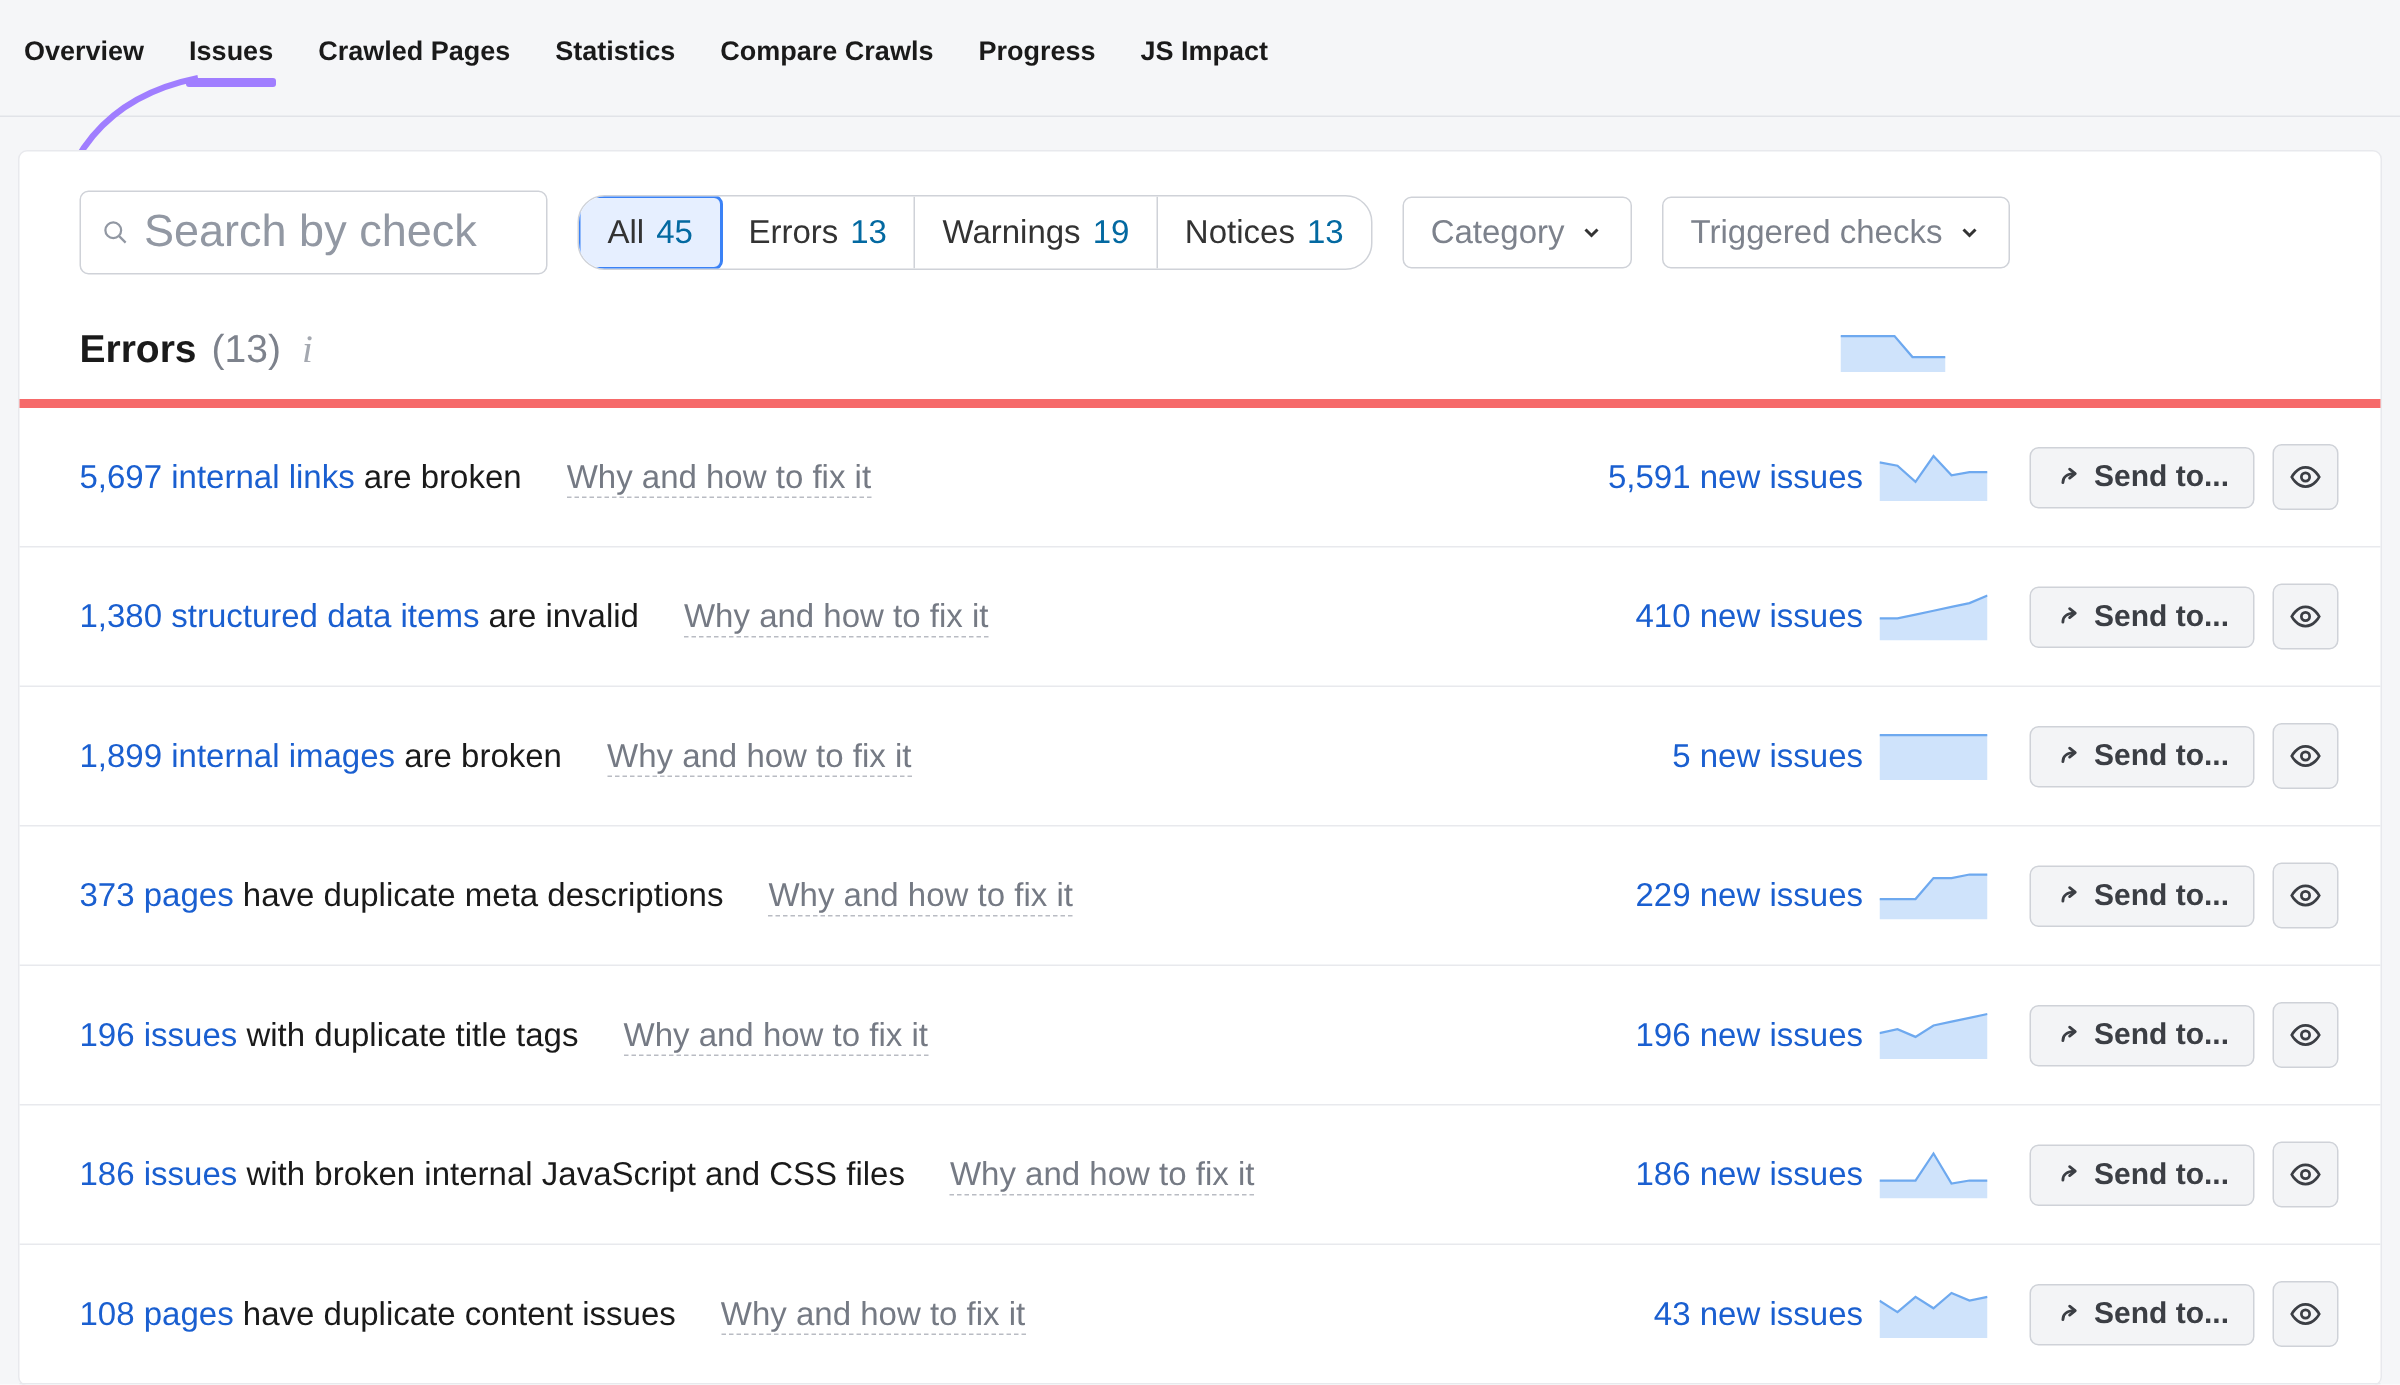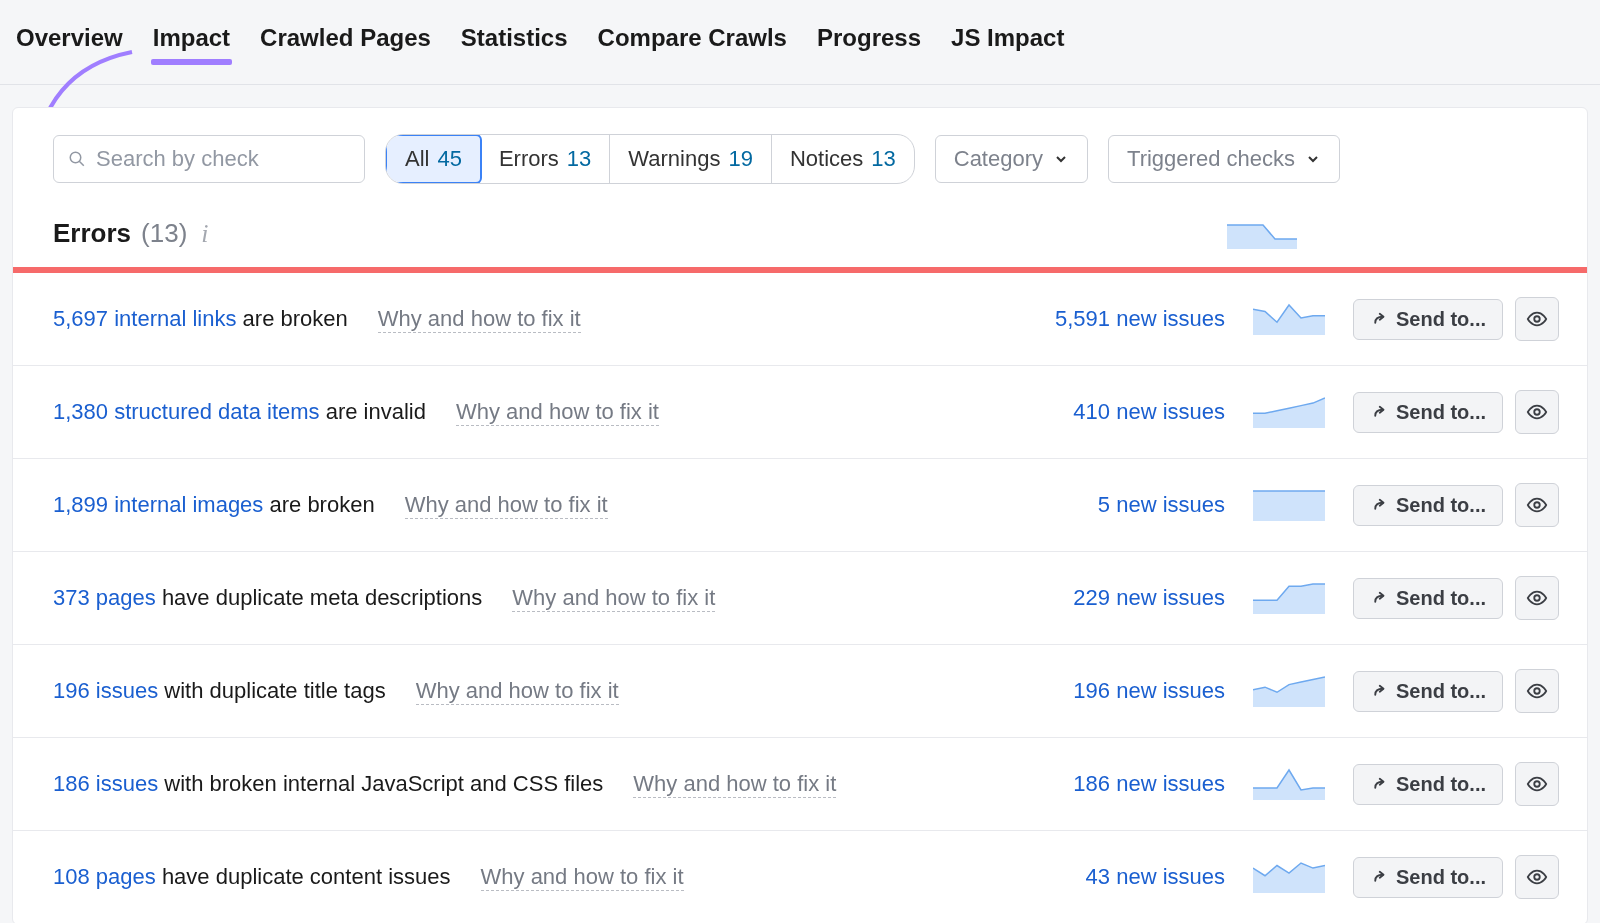--- a/index.html
+++ b/index.html
@@ -11,21 +11,21 @@
     height: 923px;
     overflow: hidden;
   }
 
   
   .topnav {
     display: flex;
     gap: 26px;
     padding: 24px 14px 20px 14px;
     border-bottom: 1px solid #e1e3e8;
-    font-size: 24px;
+    font-size: 18px;
     font-weight: 700;
     color: #1a1a1a;
   }
   .topnav .tab { cursor: pointer; position: relative; padding: 0 2px 12px 2px; }
   .topnav .tab.active::after {
     content: "";
     position: absolute;
     left: 0; right: 0; bottom: -1px;
     height: 6px;
     background: #a07eff;
@@ -62,21 +62,21 @@
     display: flex;
     align-items: center;
     border: 1px solid #cfd2d8;
     border-radius: 6px;
     padding: 10px 14px;
     width: 312px;
     color: #888;
   }
   .search-wrap input {
     border: none; outline: none;
-    font-size: 22px;
+    font-size: 30px;
     width: 100%;
     color: #a21caf;
   }
   .search-wrap input::placeholder { color: #9298a3; }
   .search-icon-sv { margin-right: 10px; }
 
   .type-filters {
     display: flex;
     border: 1px solid #cfd2d8;
     border-radius: 18px;
@@ -165,21 +165,21 @@
   }
   .row .why {
     color: #757a84;
     border-bottom: 1px dashed #b9bcc3;
     cursor: pointer;
   }
   .row .newissues {
     color: #1a5fd0;
     width: 220px;
     text-align: right;
-    margin-right: 28px;
+    margin-right: 11px;
     cursor: pointer;
     white-space: nowrap;
   }
   .row .spark {
     width: 72px;
     height: 32px;
     margin-right: 28px;
   }
   .row .sendto {
     display: flex;
@@ -209,21 +209,21 @@
   }
 
   svg.sparkline polygon { fill: #cfe3fb; }
   svg.sparkline polyline { fill: none; stroke: #6ea9ef; stroke-width: 1.5; }
 </style>
 </head>
 <body>
 
 <div class="topnav">
     <div class="tab">Overview</div>
-    <div class="tab active">Impact</div>
+    <div class="tab active">Issues</div>
     <div class="tab">Crawled Pages</div>
     <div class="tab">Statistics</div>
     <div class="tab">Compare Crawls</div>
     <div class="tab">Progress</div>
     <div class="tab">JS Impact</div>
   </div>
 
 <svg class="arrow-annot" viewBox="0 0 130 160">
   <defs>
     <marker id="ah" viewBox="0 0 10 10" refX="5" refY="5" markerWidth="8" markerHeight="8" orient="auto-start-reverse">

